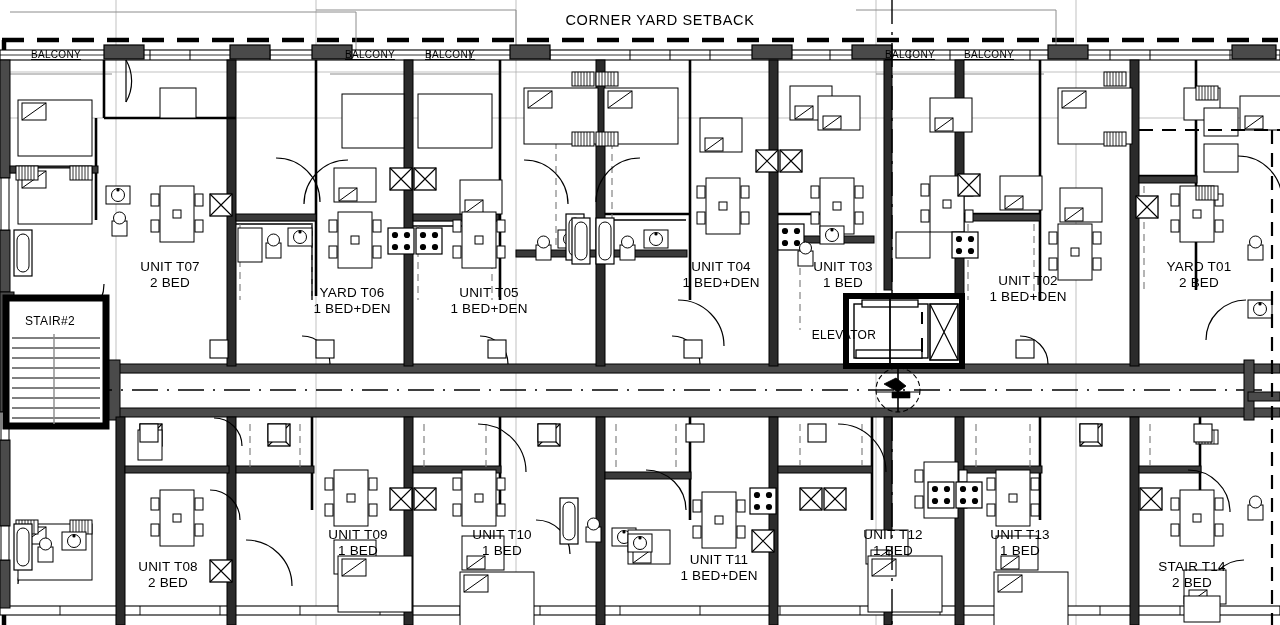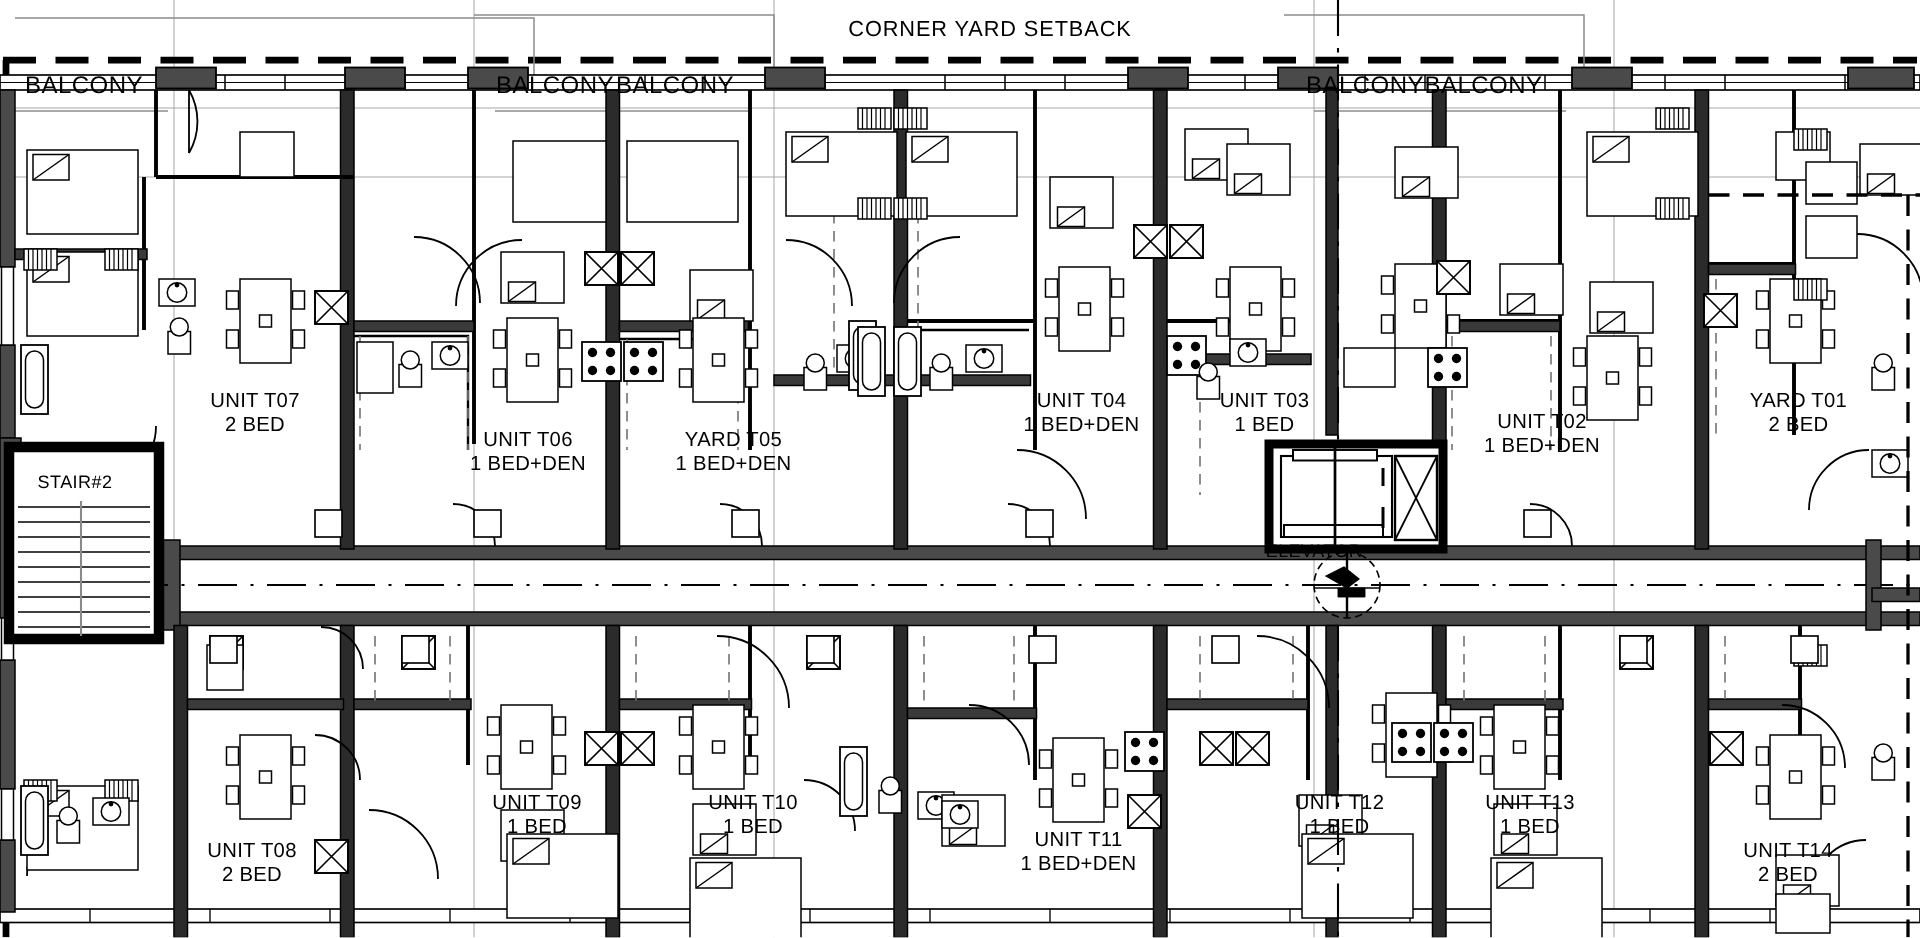--- a/index.html
+++ b/index.html
@@ -3,21 +3,21 @@
 <meta charset="utf-8">
 <style>
   html,body{margin:0;padding:0;background:#ffffff;}
   body{width:1280px;height:625px;overflow:hidden;
        font-family:"Liberation Sans", sans-serif;}
   #plan{position:relative;width:1280px;height:625px;background:#fff;}
   svg.layer{position:absolute;left:0;top:0;width:1280px;height:625px;}
   .lbl{position:absolute;font-family:"Liberation Sans",sans-serif;
        color:#000;white-space:nowrap;text-align:center;line-height:1.18;}
   .lbl-unit{font-size:13.5px;letter-spacing:.2px;}
-  .lbl-balcony{font-size:16px;letter-spacing:.3px;}
+  .lbl-balcony{font-size:10px;letter-spacing:.3px;text-decoration:underline;}
   .lbl-setback{font-size:14.5px;letter-spacing:.6px;}
   .lbl-core{font-size:12px;letter-spacing:.3px;text-align:center;}
 </style>
 </head>
 <body>
 
 <div id="plan">
 
   <svg class="layer" viewBox="0 0 1280 625">
     <defs>
@@ -525,32 +525,32 @@
 
   <div class="lbl lbl-setback" style="left:660px;top:12px;transform:translateX(-50%);">CORNER YARD SETBACK</div>
 
   <div class="lbl lbl-balcony" style="left:56px;top:49px;transform:translateX(-50%);">BALCONY</div>
   <div class="lbl lbl-balcony" style="left:370px;top:49px;transform:translateX(-50%);">BALCONY</div>
   <div class="lbl lbl-balcony" style="left:450px;top:49px;transform:translateX(-50%);">BALCONY</div>
   <div class="lbl lbl-balcony" style="left:910px;top:49px;transform:translateX(-50%);">BALCONY</div>
   <div class="lbl lbl-balcony" style="left:989px;top:49px;transform:translateX(-50%);">BALCONY</div>
 
   <div class="lbl lbl-core" style="left:50px;top:314px;transform:translateX(-50%);">STAIR#2</div>
-  <div class="lbl lbl-core" style="left:876px;top:328px;transform:translateX(-50%);margin-top:32px;">ELEVATOR</div>
+  <div class="lbl lbl-core" style="left:844px;top:328px;transform:translateX(-50%);">ELEVATOR</div>
 
   <div class="lbl lbl-unit" style="left:170px;top:259px;transform:translateX(-50%);">
     <div>UNIT T07</div>
     <div>2 BED</div>
   </div>
   <div class="lbl lbl-unit" style="left:352px;top:285px;transform:translateX(-50%);">
-    <div>UNIT T06</div>
+    <div>YARD T06</div>
     <div>1 BED+DEN</div>
   </div>
   <div class="lbl lbl-unit" style="left:489px;top:285px;transform:translateX(-50%);">
-    <div>YARD T05</div>
+    <div>UNIT T05</div>
     <div>1 BED+DEN</div>
   </div>
   <div class="lbl lbl-unit" style="left:721px;top:259px;transform:translateX(-50%);">
     <div>UNIT T04</div>
     <div>1 BED+DEN</div>
   </div>
   <div class="lbl lbl-unit" style="left:819px;top:259px;transform:translateX(-50%);margin-left:24px;">
     <div>UNIT T03</div>
     <div>1 BED</div>
   </div>
@@ -581,17 +581,17 @@
   </div>
   <div class="lbl lbl-unit" style="left:893px;top:527px;transform:translateX(-50%);text-align:center;">
     <div>UNIT T12</div>
     <div>1 BED</div>
   </div>
   <div class="lbl lbl-unit" style="left:1020px;top:527px;transform:translateX(-50%);">
     <div>UNIT T13</div>
     <div>1 BED</div>
   </div>
   <div class="lbl lbl-unit" style="left:1192px;top:559px;transform:translateX(-50%);">
-    <div>UNIT T14</div>
+    <div>STAIR T14</div>
     <div>2 BED</div>
   </div>
 
 </div>
 
 </body></html>

